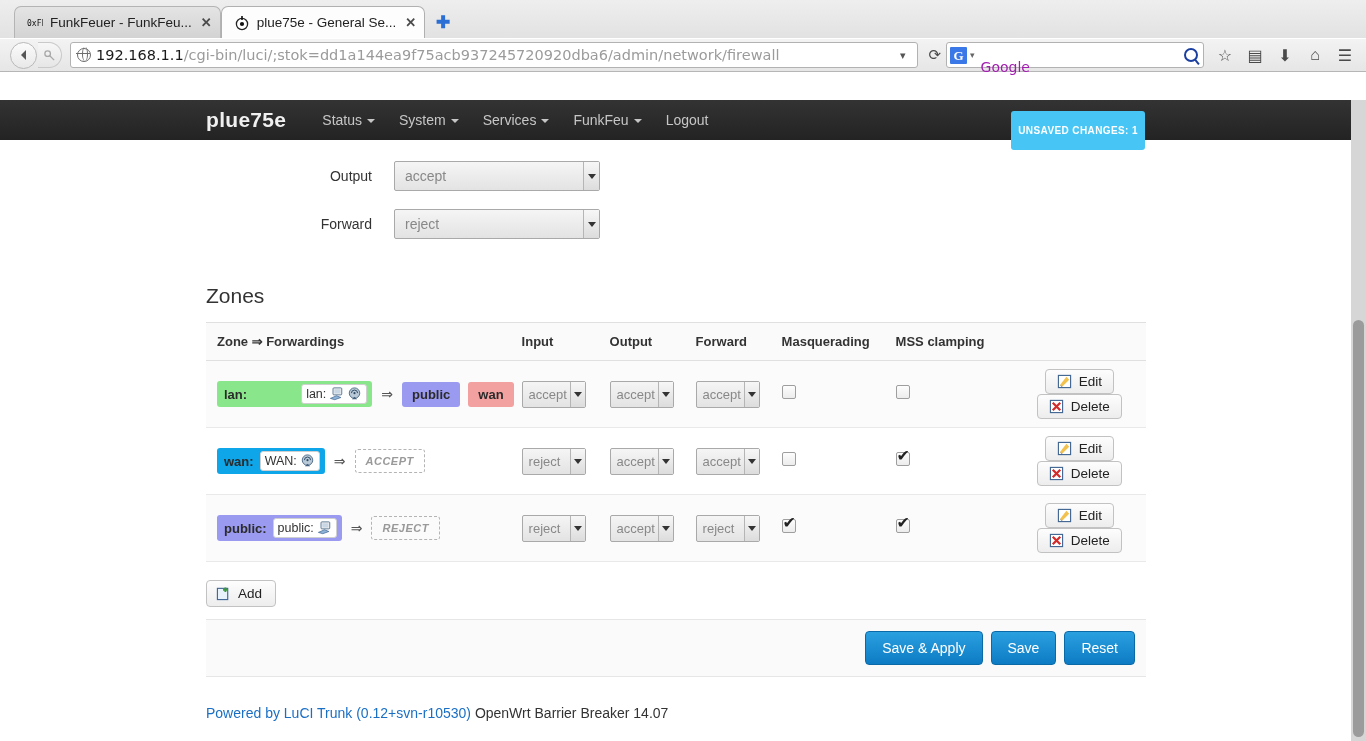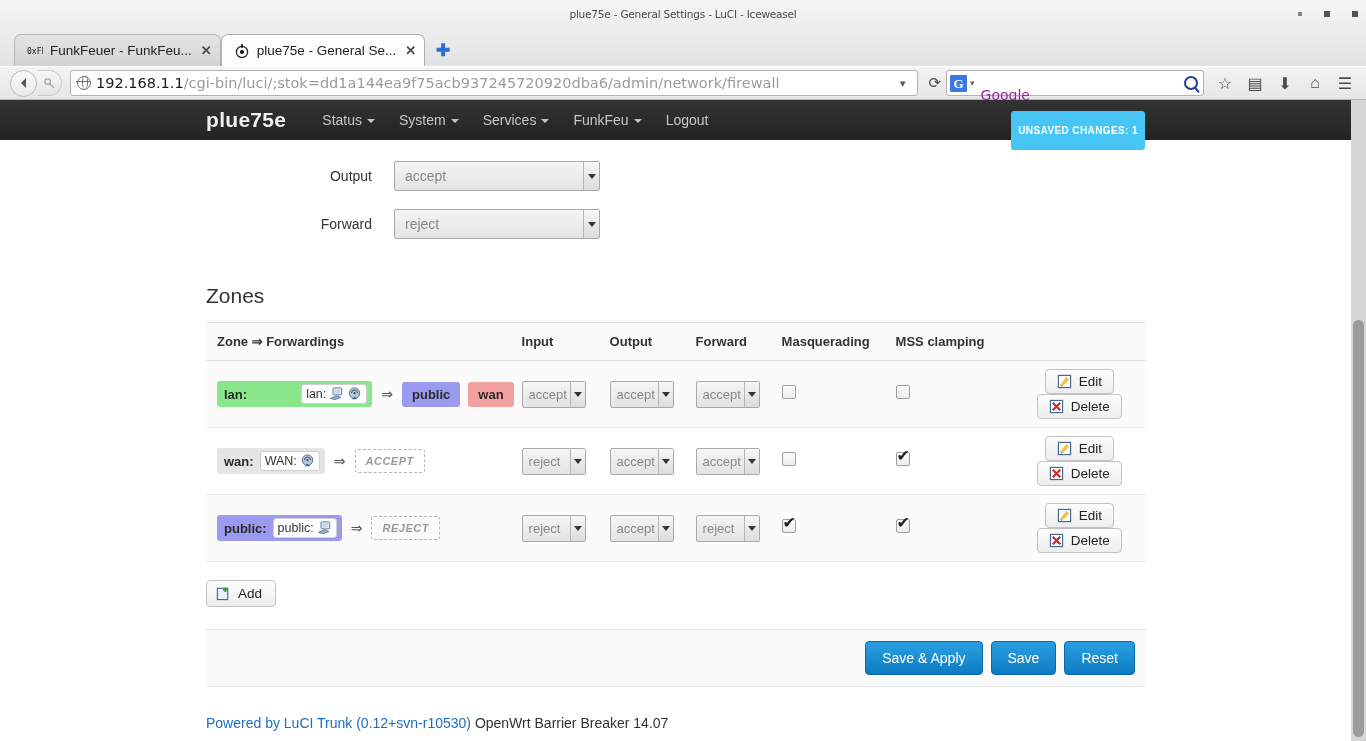--- a/index.html
+++ b/index.html
@@ -204,21 +204,21 @@
     font-size: 13px; font-weight:bold; color:#2b2b2b;
     border-radius:3px; padding: 3px 5px 3px 7px;
   }
   .zlabel .ifbox {
     background:#fff; border:1px solid #cfcfcf; border-radius:3px;
     padding: 2px 4px; margin-left: 6px;
     font-size: 12.5px; font-weight: normal; color:#333;
     display:inline-flex; align-items:center; gap:3px;
   }
   .zgreen { background:#8ae68a;gap:48px; }
-  .zred { background:#e5e5e5; }
+  .zred { background:#0ea5e9; }
   .zblue { background:#9a9af0; }
   .arrowsep { margin: 0 9px; font-size:14px; color:#555; }
   .ztag {
     display:inline-block; font-size:13px; font-weight:bold; color:#2b2b2b;
     border-radius:3px; padding: 5px 10px; margin-right: 8px;
   }
   .tag-public { background:#9a9af0; }
   .tag-wan { background:#f2a0a0; }
   .dashtag {
     display:inline-block; border:1px dashed #b4b4b4; border-radius:3px;
@@ -246,49 +246,41 @@
     padding: 4px 11px; font-size:13.5px; color:#222; cursor:pointer;
     margin-left: 8px;
   }
   .btn .ico { width:15px; height:15px; display:block; flex:0 0 15px; }
 
   .addbtn { margin: 18px 0 0 0; margin-left:0; padding: 5px 13px 5px 9px; }
 
   .footbar {
     width: 940px; height: 58px; background:#fafafa;
     border-top:1px solid #e6e6e6; border-bottom:1px solid #e6e6e6;
-    margin-top: 22px;
+    margin-top: 12px;
     display:flex; align-items:center; justify-content:flex-end;
     padding-right: 11px; gap: 8px;
   }
   .bluebtn {
     background: linear-gradient(to bottom,#2aa0e0 0%,#0d7bc4 100%);
     border: 1px solid #0a6aa8;
     color:#fff; font-size:14px; padding: 8px 16px; border-radius:4px; cursor:pointer;
   }
   .powered { margin-top: 28px; font-size:14px; color:#333; }
   .powered a { color:#1a6fc4; text-decoration:none; }
 
   
   .vscroll { position:absolute; right:0; top:100px; width:15px; height:641px; background:#d6d6d6; }
   .vscroll .thumb { position:absolute; left:2px; width:11px; top:220px; bottom:4px; background:#9b9b9b; border-radius:6px; }
 </style>
 </head>
 <body>
 
 <div class="browser">
 
-  <div class="titlebar">
-    <div class="wtitle">plue75e - General Settings - LuCI - Iceweasel</div>
-    <div class="wbtns">
-      <span class="wbtn min"></span>
-      <span class="wbtn"></span>
-      <span class="wbtn"></span>
-    </div>
-  </div>
 
   <div class="tabstrip">
     <div class="tab">
       <svg class="favicon" viewBox="0 0 16 16">
         <text x="0" y="11" font-size="8" font-family="DejaVu Sans Mono, monospace" fill="#111">0xFF</text>
       </svg>
       <span class="tlabel">FunkFeuer - FunkFeu...</span>
       <span class="tclose">✕</span>
     </div>
     <div class="tab active">

